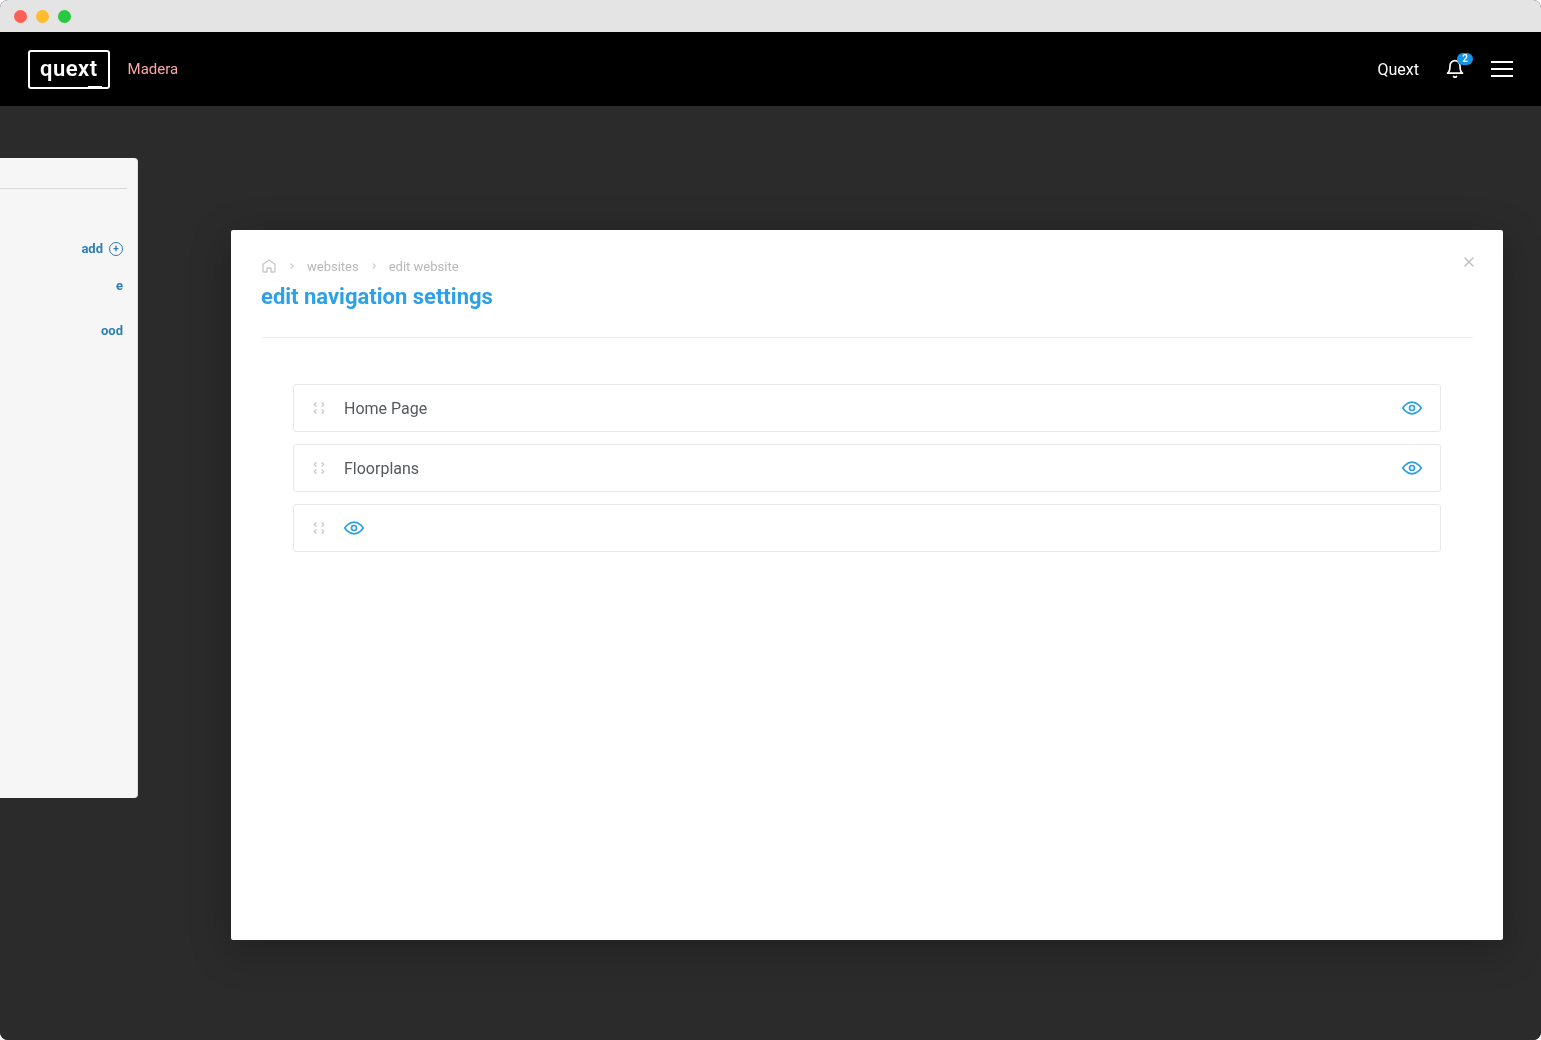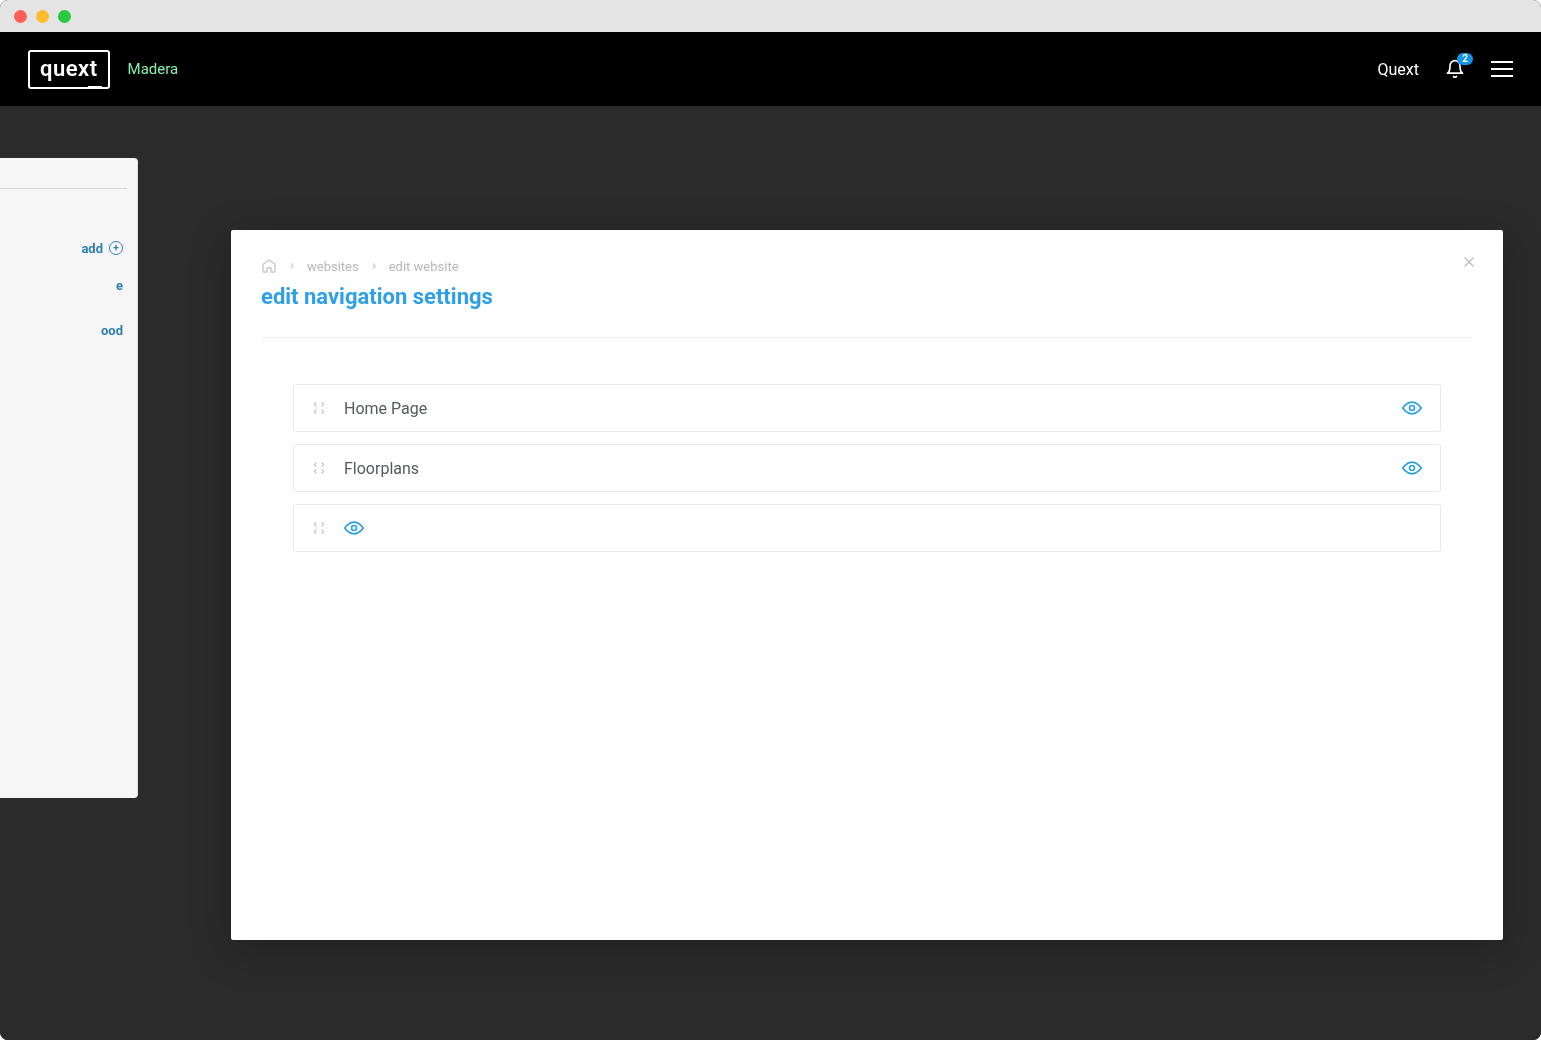--- a/index.html
+++ b/index.html
@@ -59,21 +59,21 @@
     position:absolute;
     right:6px;
     bottom:-1px;
     width:14px;
     height:2px;
     background:#fff;
     transform: rotate(0deg);
   }
   .context {
     margin-left:18px;
-    color:#86efac;
+    color:#fca5a5;
     font-size:15px;
   }
   .header-right {
     margin-left:auto;
     display:flex;
     align-items:center;
     gap:26px;
   }
   .header-right .user {
     font-size:16px;
@@ -124,20 +124,21 @@
     background:#d7d7d7;
     margin:10px 0 52px 0;
   }
   .bg-add {
     color:#2e7fb2;
     font-weight:700;
     text-align:right;
     margin-bottom:22px;
     display:flex;
     justify-content:flex-end;
+    align-items:center;
     gap:6px;
     padding-right:4px;
   }
   .bg-add-icon {
     width:14px;height:14px;border:1.5px solid #2e7fb2;border-radius:50%;
     display:inline-flex;align-items:center;justify-content:center;
     font-size:10px;line-height:1;color:#2e7fb2;
   }
   .bg-item {
     text-align:right;

